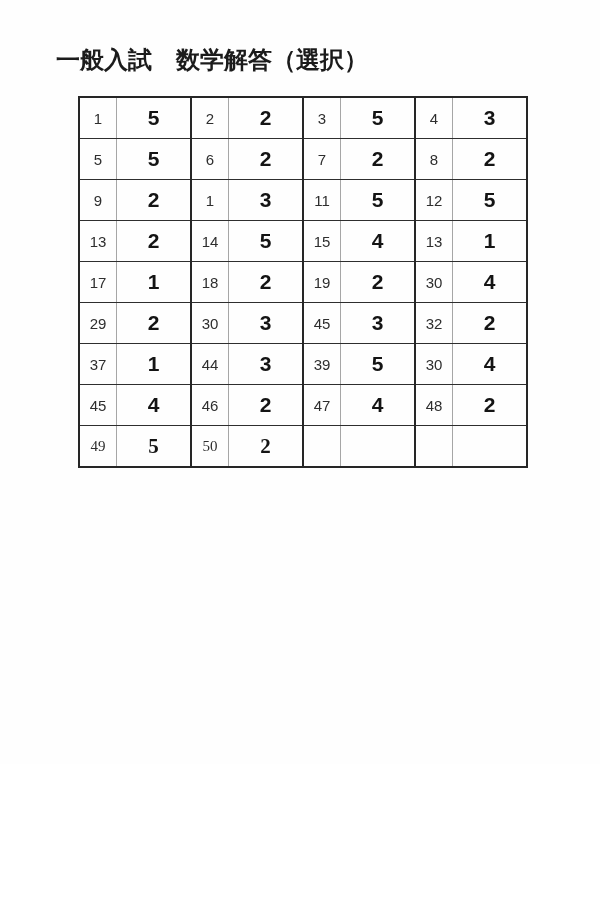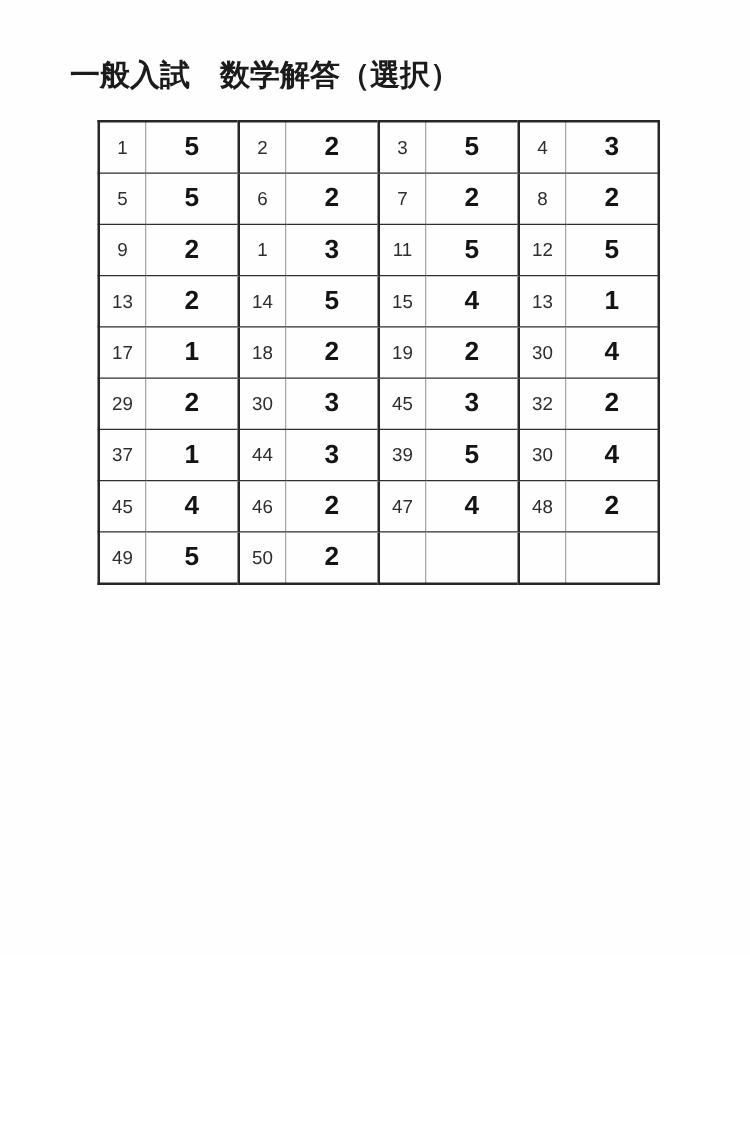--- a/index.html
+++ b/index.html
@@ -35,20 +35,21 @@
   }
   table.answers td {
     height: 40px;
     padding: 0;
     text-align: center;
     vertical-align: middle;
     border-bottom: 1px solid #2e2e2e;
   }
   table.answers tr:last-child td {
     border-bottom: none;
+    font-family: Liberation Serif, serif;
   }
   td.qcell {
     width: 36px;
     font-size: 15px;
     font-weight: 400;
     color: #2e2e2e;
     border-right: 1px solid #a6a6a6;
   }
   td.acell {
     width: 73px;

